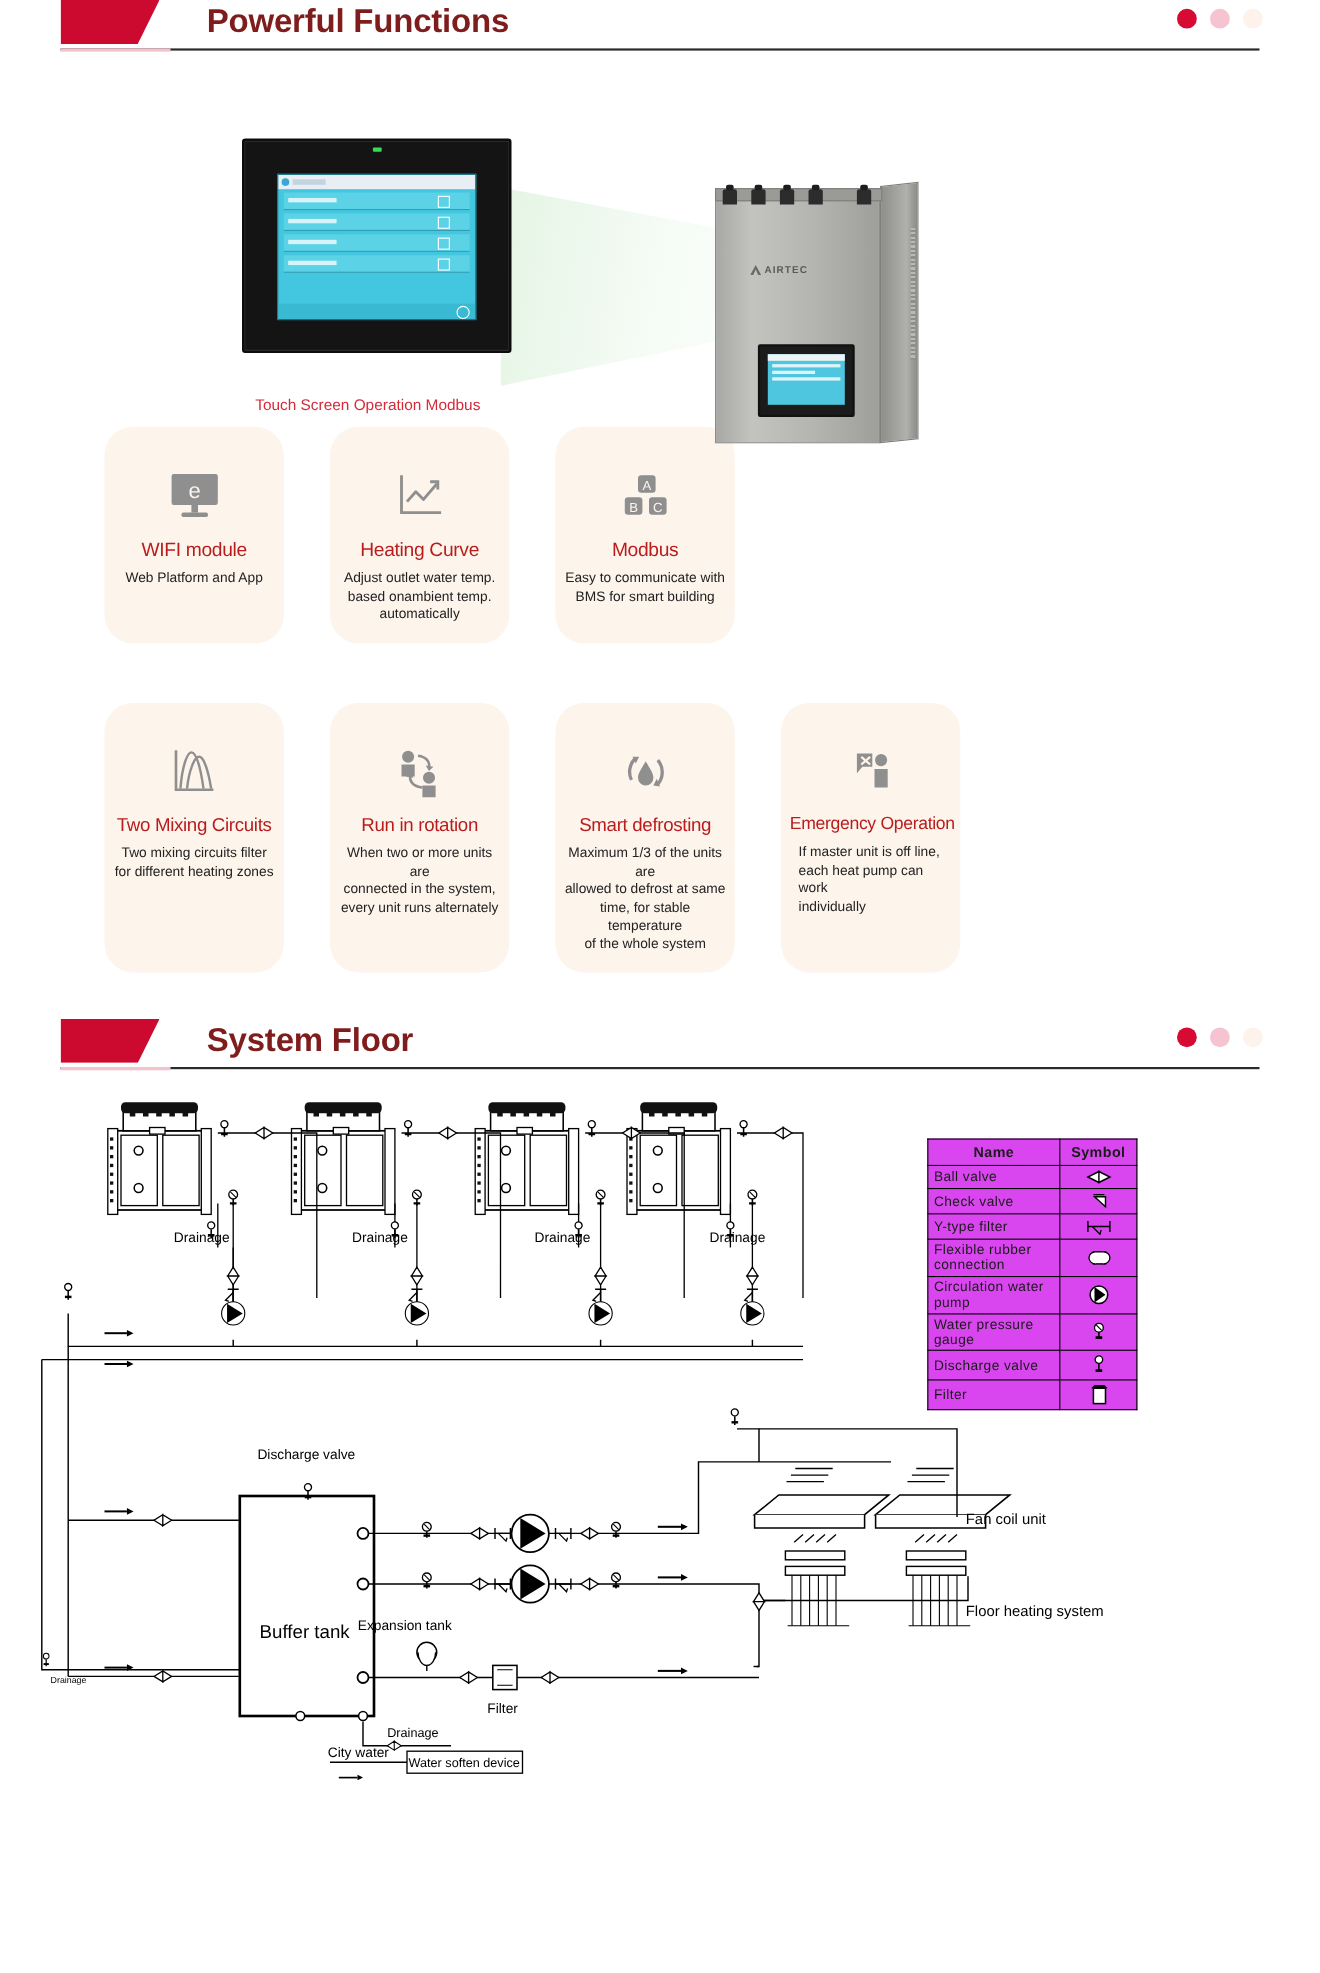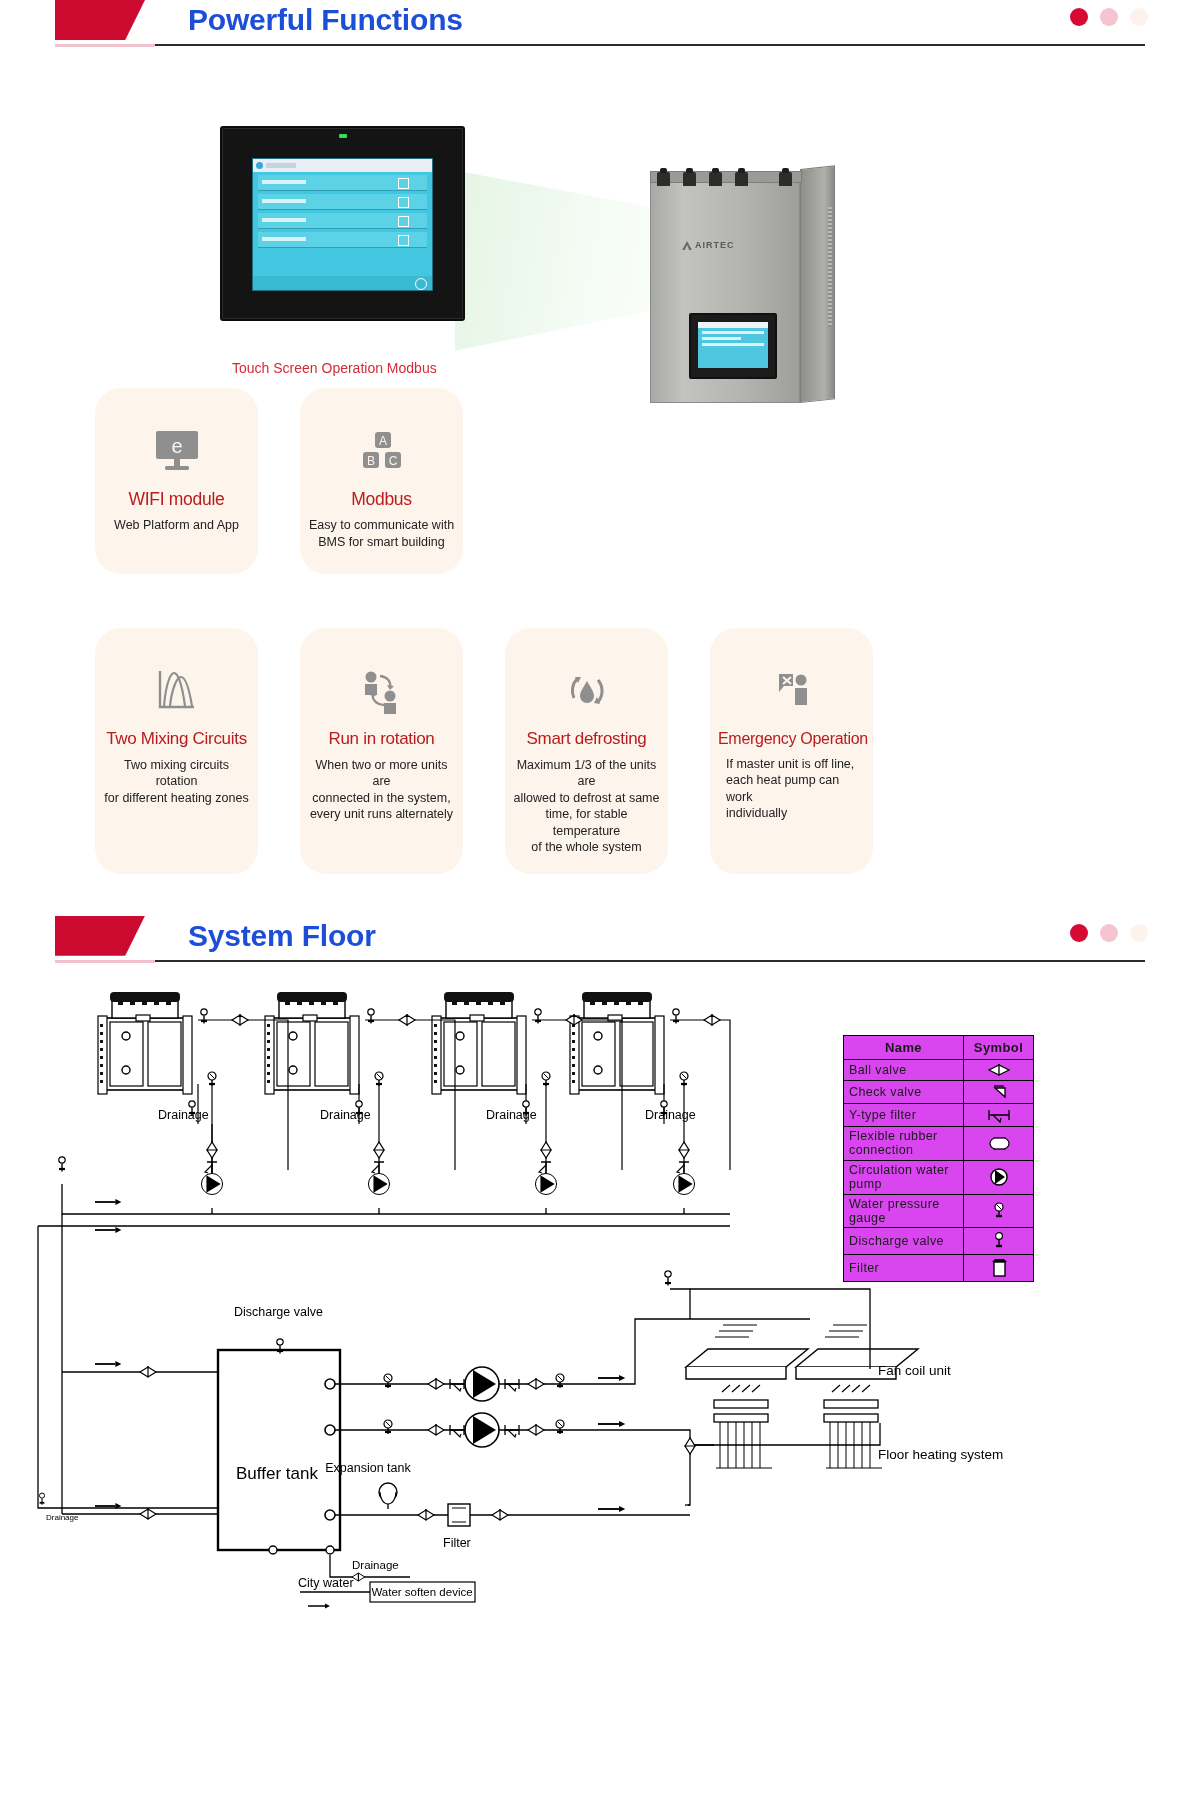--- a/index.html
+++ b/index.html
@@ -17,21 +17,21 @@
   .section-header { position:relative; height:56px; }
   .sh-flag {
     position:absolute; left:55px; top:0;
     width:90px; height:40px;
     background:#cc0a2f;
     clip-path: polygon(0 0, 100% 0, 78% 100%, 0 100%);
   }
   .sh-title {
     position:absolute; left:188px; top:0;
     font-size:30px; font-weight:bold; letter-spacing:-0.2px;
-    color:#1d4ed8; line-height:40px;
+    color:#7f1d1d; line-height:40px;
     white-space:nowrap;
   }
   .sh-rule {
     position:absolute; left:55px; right:55px; top:44px;
     height:2px; background:#2b2b2b;
   }
   .sh-rule-pink {
     position:absolute; left:55px; width:100px; top:44px;
     height:3px; background:#f2c3cd;
   }
@@ -270,20 +270,33 @@
           <rect x="22" y="30" width="6" height="7"></rect>
           <rect x="13" y="37" width="24" height="4" rx="1.5"></rect>
           <text x="25" y="24" font-size="20" font-family="Liberation Sans, sans-serif" fill="#fdf4ec" text-anchor="middle">e</text>
         </svg>
       </div>
       <h3>WIFI module</h3>
       <p>Web Platform and App</p>
     </div>
 
 
+    <div class="card">
+      <div class="ico">
+        <svg width="50" height="46" viewBox="0 0 50 46">
+          <path d="M8 4 v34 h36" stroke="#8f8f8f" stroke-width="2.6" fill="none"></path>
+          <path d="M13 28 l8 -9 l7 7 l12 -14" stroke="#8f8f8f" stroke-width="2.6" fill="none" stroke-linejoin="round"></path>
+          <path d="M34 10 h7 v7" stroke="#8f8f8f" stroke-width="2.6" fill="none"></path>
+        </svg>
+      </div>
+      <h3>Heating Curve</h3>
+      <p style="white-space:pre-line">Adjust outlet water temp.
+based onambient temp.
+automatically</p>
+    </div>
 
     <div class="card">
       <div class="ico">
         <svg width="50" height="46" viewBox="0 0 50 46">
           <rect x="18" y="4" width="16" height="16" rx="3"></rect>
           <text x="26" y="17" font-size="12" text-anchor="middle" fill="#fdf4ec" font-family="Liberation Sans, sans-serif">A</text>
           <rect x="6" y="24" width="16" height="16" rx="3"></rect>
           <text x="14" y="37" font-size="12" text-anchor="middle" fill="#fdf4ec" font-family="Liberation Sans, sans-serif">B</text>
           <rect x="28" y="24" width="16" height="16" rx="3"></rect>
           <text x="36" y="37" font-size="12" text-anchor="middle" fill="#fdf4ec" font-family="Liberation Sans, sans-serif">C</text>
@@ -300,21 +313,21 @@
 
     <div class="card">
       <div class="ico">
         <svg width="50" height="46" viewBox="0 0 50 46">
           <path d="M8 3 v36 h34" stroke="#8f8f8f" stroke-width="2.4" fill="none"></path>
           <path d="M12 38 C14 14, 19 5, 22 5 C26 5, 30 16, 33 38" stroke="#8f8f8f" stroke-width="2.2" fill="none"></path>
           <path d="M18 38 C20 20, 25 9, 29 9 C33 9, 37 20, 40 38" stroke="#8f8f8f" stroke-width="2.2" fill="none"></path>
         </svg>
       </div>
       <h3>Two Mixing Circuits</h3>
-      <p style="white-space:pre-line">Two mixing circuits rotation
+      <p style="white-space:pre-line">Two mixing circuits filter
 for different heating zones</p>
     </div>
 
     <div class="card">
       <div class="ico">
         <svg width="50" height="46" viewBox="0 0 50 46">
           <circle cx="14" cy="9" r="5.5"></circle>
           <path d="M8 16 h12 v11 h-12 z"></path>
           <circle cx="33" cy="28" r="5.5"></circle>
           <path d="M27 35 h12 v11 h-12 z"></path>

